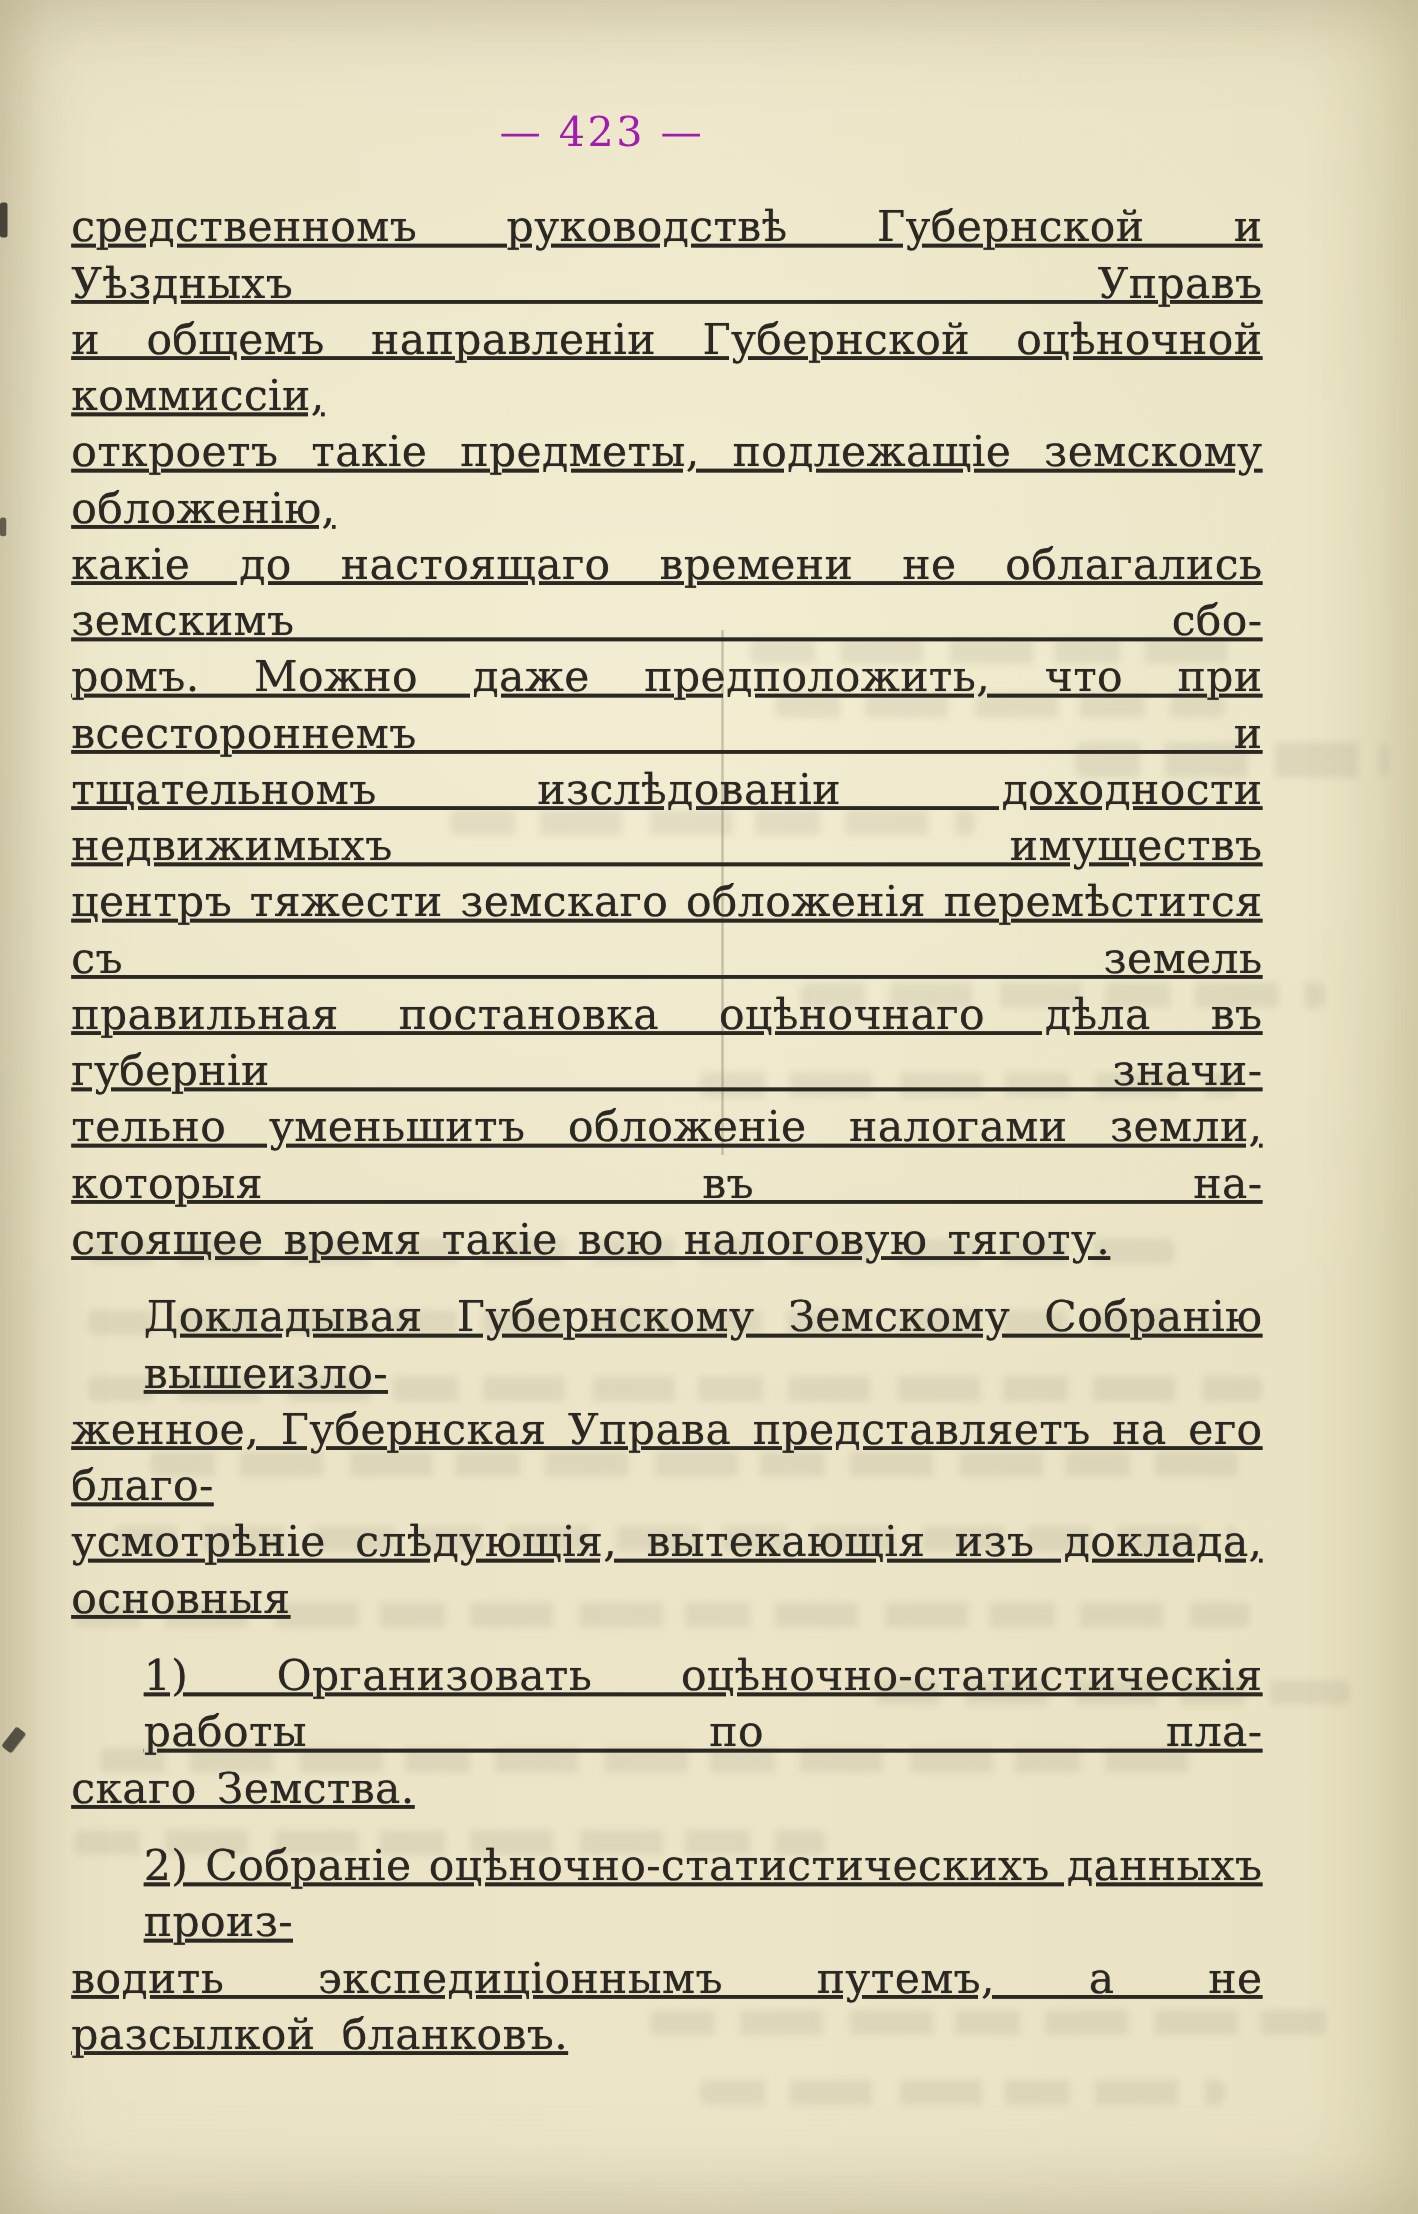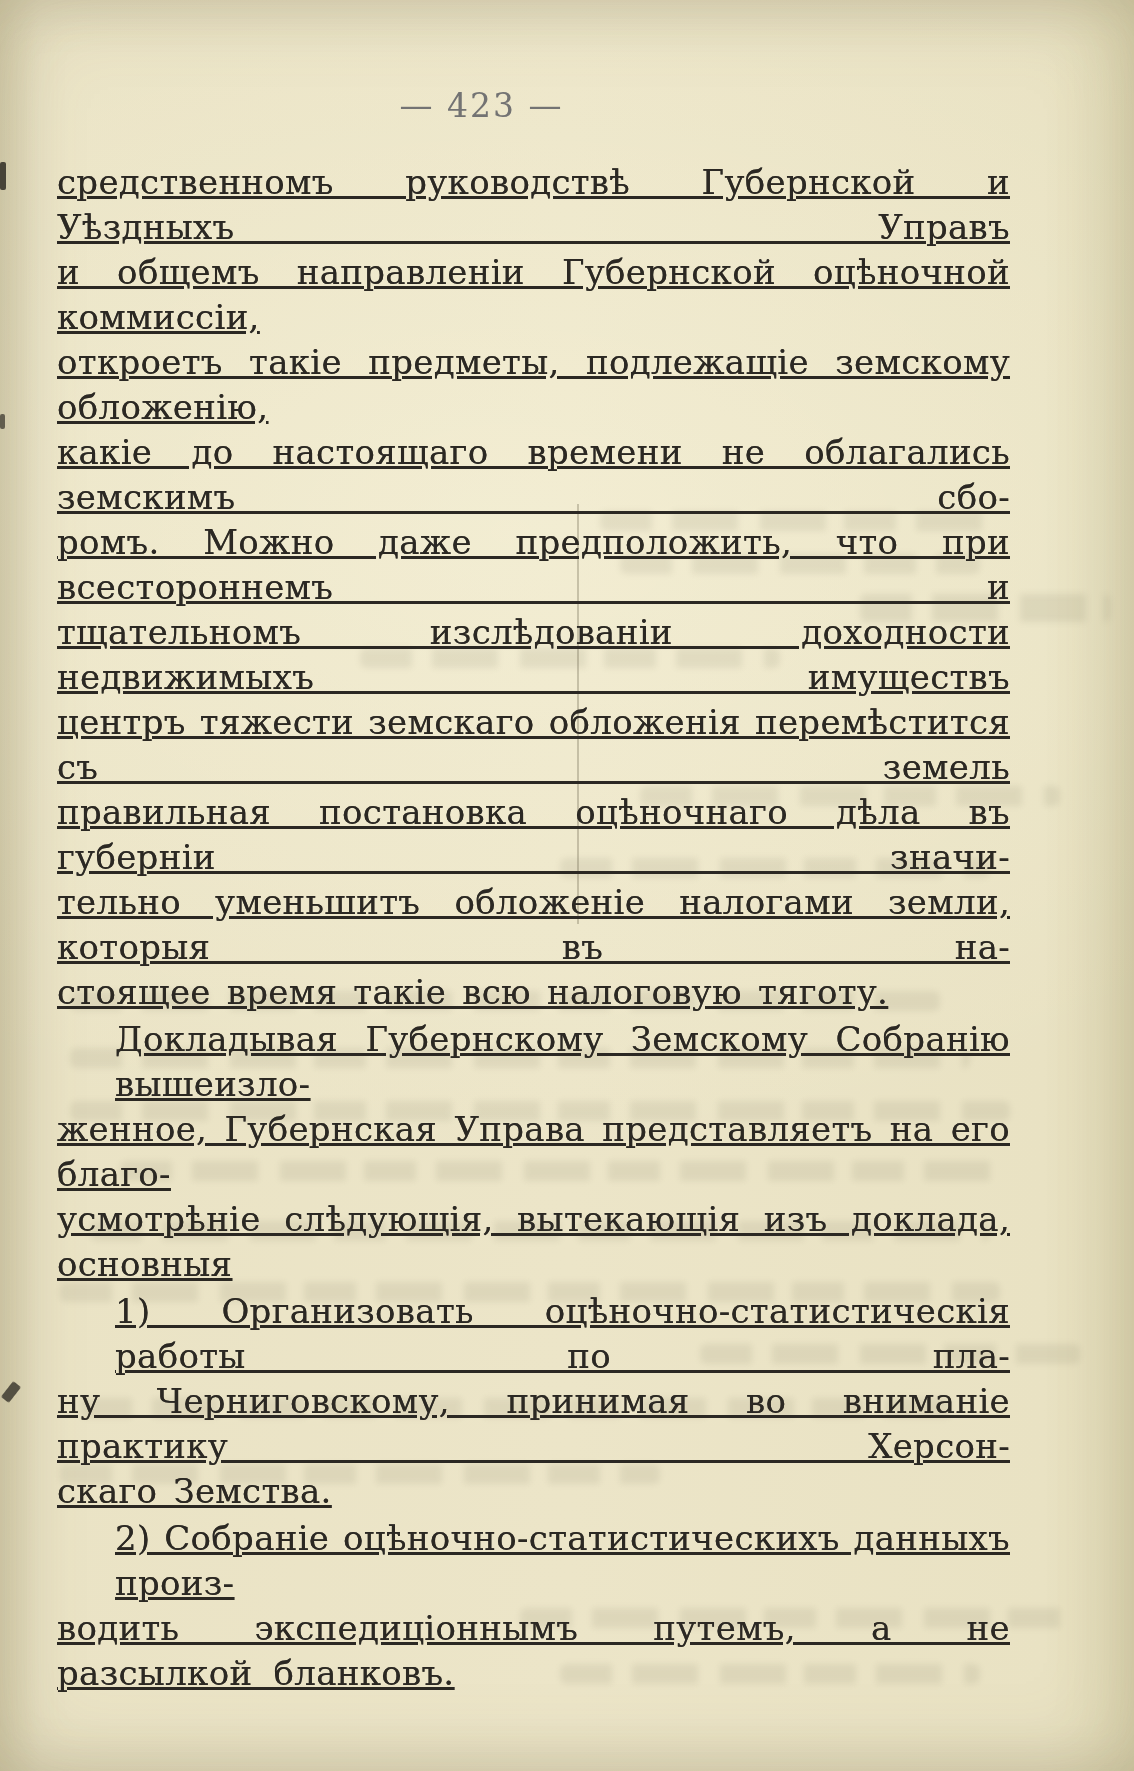--- a/index.html
+++ b/index.html
@@ -53,33 +53,33 @@
   
   .page-number {
     position: relative;
     margin: 86px 0 0 57px;
     width: 953px;
     height: 40px;
     text-align: center;
     transform: translateX(-52px);
     font-size: 33px;
     letter-spacing: 2px;
-    color: #737373;
+    color: #a21caf;
   }
   
   .text-block {
     position: relative;
     margin: 34px 0 0 57px;
     width: 953px;
     font-size: 34px;
     line-height: 45px;
     letter-spacing: 0.3px;
     text-shadow: 0 0 0.6px rgba(43,40,35,0.75);
   }
-  .paragraph + .paragraph { margin-top: 2px; }
+  .paragraph + .paragraph { margin-top: 17px; }
   .line {
     text-align: justify;
     text-align-last: justify;
     white-space: normal;
     text-decoration: underline;
   }
   .line.indent { padding-left: 58px; }
   .line.last  { text-align-last: left; word-spacing: 5px; }
   .line.loose { text-align-last: left; word-spacing: 10px; }
 </style>
@@ -127,21 +127,20 @@
         <div class="line">тельно уменьшитъ обложеніе налогами земли, которыя въ на-</div>
         <div class="line last">стоящее время такіе всю налоговую тяготу.</div>
       </div>
       <div class="paragraph">
         <div class="line indent">Докладывая Губернскому Земскому Собранію вышеизло-</div>
         <div class="line">женное, Губернская Управа представляетъ на его благо-</div>
         <div class="line">усмотрѣніе слѣдующія, вытекающія изъ доклада, основныя</div>
       </div>
       <div class="paragraph">
         <div class="line indent">1) Организовать оцѣночно-статистическія работы по пла-</div>
-        <div class="line">ну Черниговскому, принимая во вниманіе практику Херсон-</div>
         <div class="line last">скаго Земства.</div>
       </div>
       <div class="paragraph">
         <div class="line indent">2) Собраніе оцѣночно-статистическихъ данныхъ произ-</div>
         <div class="line loose">водить экспедиціоннымъ путемъ, а не разсылкой бланковъ.</div>
       </div>
     </div>
 
 </div>
 

